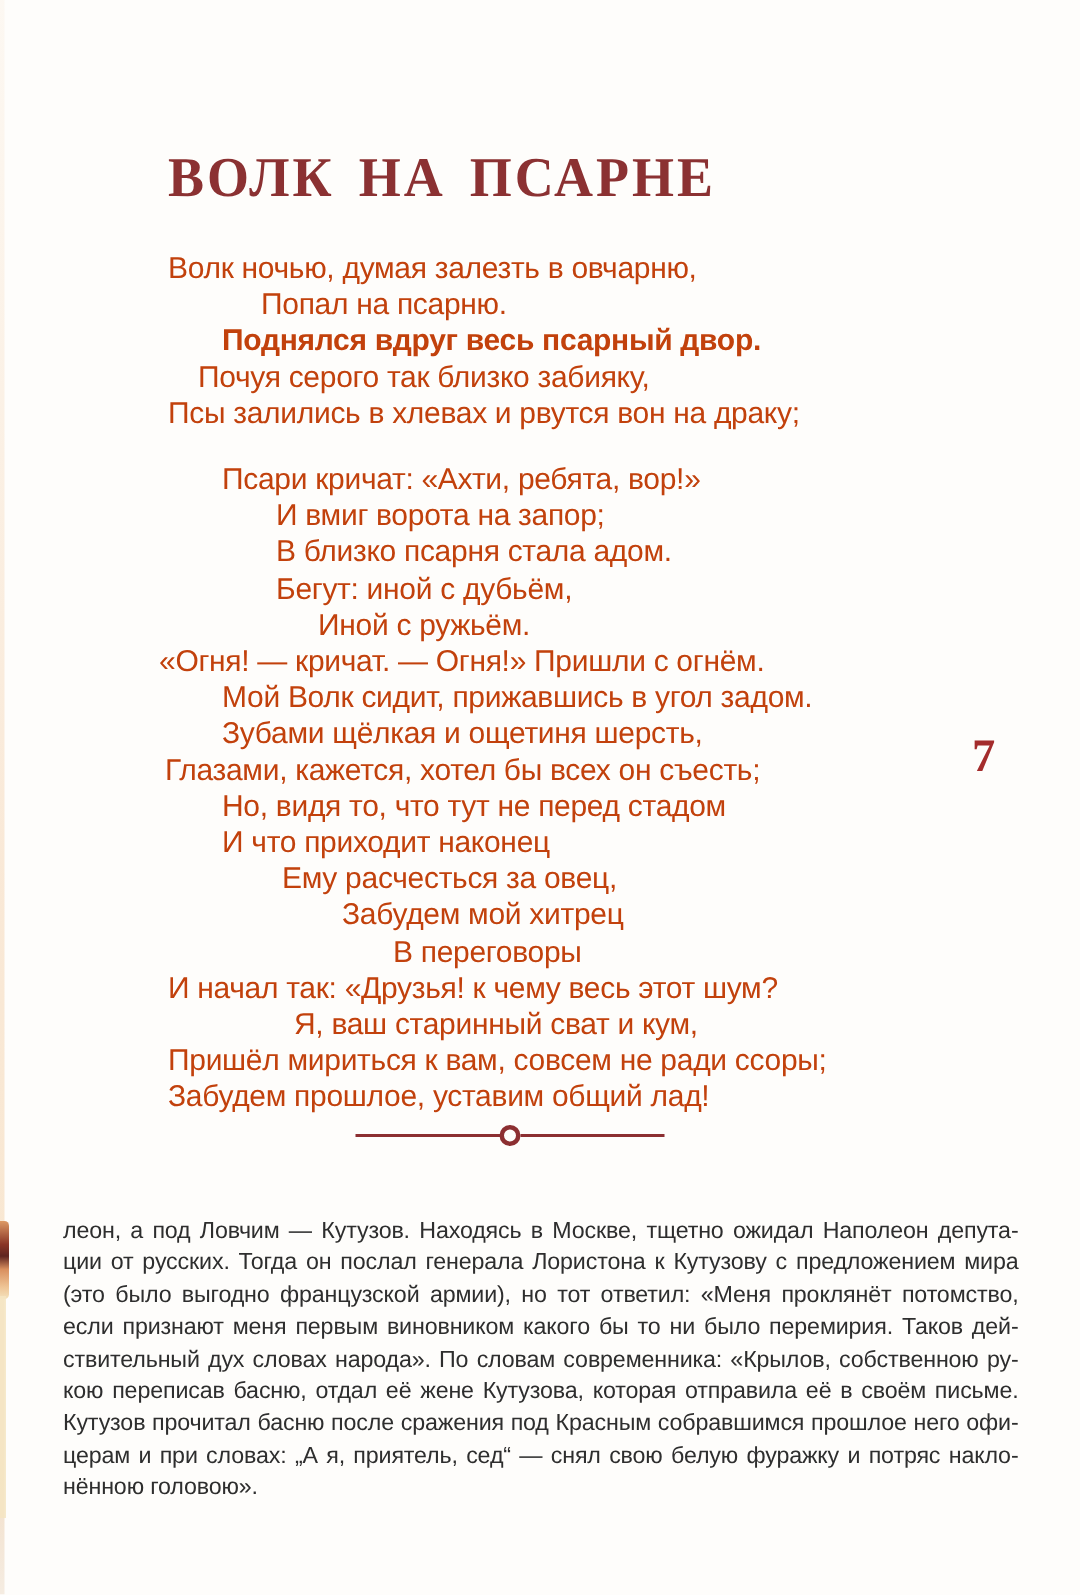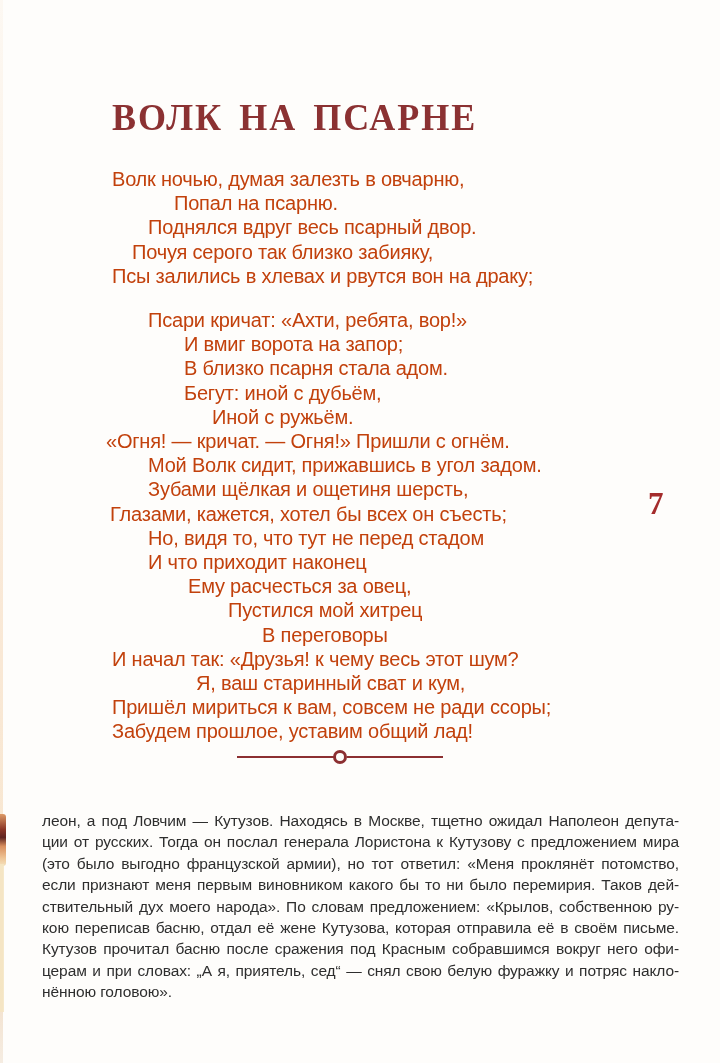--- a/index.html
+++ b/index.html
@@ -132,56 +132,56 @@
 
   <div class="edge-strip"></div>
   <div class="edge-blob"></div>
   <div class="edge-cream"></div>
 
   <div class="title">ВОЛК НА ПСАРНЕ</div>
 
   <div class="poem">
       <div class="poem-line" style="padding-left: 0px;">Волк ночью, думая залезть в овчарню,</div>
       <div class="poem-line" style="padding-left: 62px;">Попал на псарню.</div>
-      <div class="poem-line" style="padding-left: 36px;">Поднялся вдруг весь псарный двор.</div>
+      <div class="poem-line" style="padding-left: 36px; font-weight: bold;">Поднялся вдруг весь псарный двор.</div>
       <div class="poem-line" style="padding-left: 0px; margin-left: 20px;">Почуя серого так близко забияку,</div>
       <div class="poem-line" style="padding-left: 0px;">Псы залились в хлевах и рвутся вон на драку;</div>
       <div class="poem-line" style="padding-left: 36px; margin-top: 20px;">Псари кричат: «Ахти, ребята, вор!»</div>
       <div class="poem-line" style="padding-left: 72px;">И вмиг ворота на запор;</div>
       <div class="poem-line" style="padding-left: 72px;">В близко псарня стала адом.</div>
       <div class="poem-line" style="padding-left: 72px;">Бегут: иной с дубьём,</div>
       <div class="poem-line" style="padding-left: 100px;">Иной с ружьём.</div>
       <div class="poem-line" style="padding-left: 0px; margin-left: -6px;">«Огня! — кричат. — Огня!» Пришли с огнём.</div>
       <div class="poem-line" style="padding-left: 0px; margin-left: 36px;">Мой Волк сидит, прижавшись в угол задом.</div>
       <div class="poem-line" style="padding-left: 36px;">Зубами щёлкая и ощетиня шерсть,</div>
       <div class="poem-line" style="padding-left: 0px; margin-left: -2px;">Глазами, кажется, хотел бы всех он съесть;</div>
       <div class="poem-line" style="padding-left: 36px;">Но, видя то, что тут не перед стадом</div>
       <div class="poem-line" style="padding-left: 36px;">И что приходит наконец</div>
       <div class="poem-line" style="padding-left: 76px;">Ему расчесться за овец,</div>
-      <div class="poem-line" style="padding-left: 116px;">Пустился мой хитрец</div>
+      <div class="poem-line" style="padding-left: 116px;">Забудем мой хитрец</div>
       <div class="poem-line" style="padding-left: 150px;">В переговоры</div>
       <div class="poem-line" style="padding-left: 0px;">И начал так: «Друзья! к чему весь этот шум?</div>
       <div class="poem-line" style="padding-left: 84px;">Я, ваш старинный сват и кум,</div>
       <div class="poem-line" style="padding-left: 0px;">Пришёл мириться к вам, совсем не ради ссоры;</div>
       <div class="poem-line" style="padding-left: 0px;">Забудем прошлое, уставим общий лад!</div>
     </div>
 
   <div class="page-number">7</div>
 
   <div class="divider">
     <div class="rule"></div>
     <div class="ring"></div>
     <div class="rule"></div>
   </div>
 
   <div class="footnote">
       <div class="fn-line">леон, а под Ловчим — Кутузов. Находясь в Москве, тщетно ожидал Наполеон депута-</div>
       <div class="fn-line">ции от русских. Тогда он послал генерала Лористона к Кутузову с предложением мира</div>
       <div class="fn-line">(это было выгодно французской армии), но тот ответил: «Меня проклянёт потомство,</div>
       <div class="fn-line">если признают меня первым виновником какого бы то ни было перемирия. Таков дей-</div>
-      <div class="fn-line">ствительный дух моего народа». По словам предложением: «Крылов, собственною ру-</div>
+      <div class="fn-line">ствительный дух словах народа». По словам современника: «Крылов, собственною ру-</div>
       <div class="fn-line">кою переписав басню, отдал её жене Кутузова, которая отправила её в своём письме.</div>
-      <div class="fn-line">Кутузов прочитал басню после сражения под Красным собравшимся вокруг него офи-</div>
+      <div class="fn-line">Кутузов прочитал басню после сражения под Красным собравшимся прошлое него офи-</div>
       <div class="fn-line">церам и при словах: „А я, приятель, сед“ — снял свою белую фуражку и потряс накло-</div>
       <div class="fn-line last">нённою головою».</div>
     </div>
 
 </div>
 
 </body></html>

